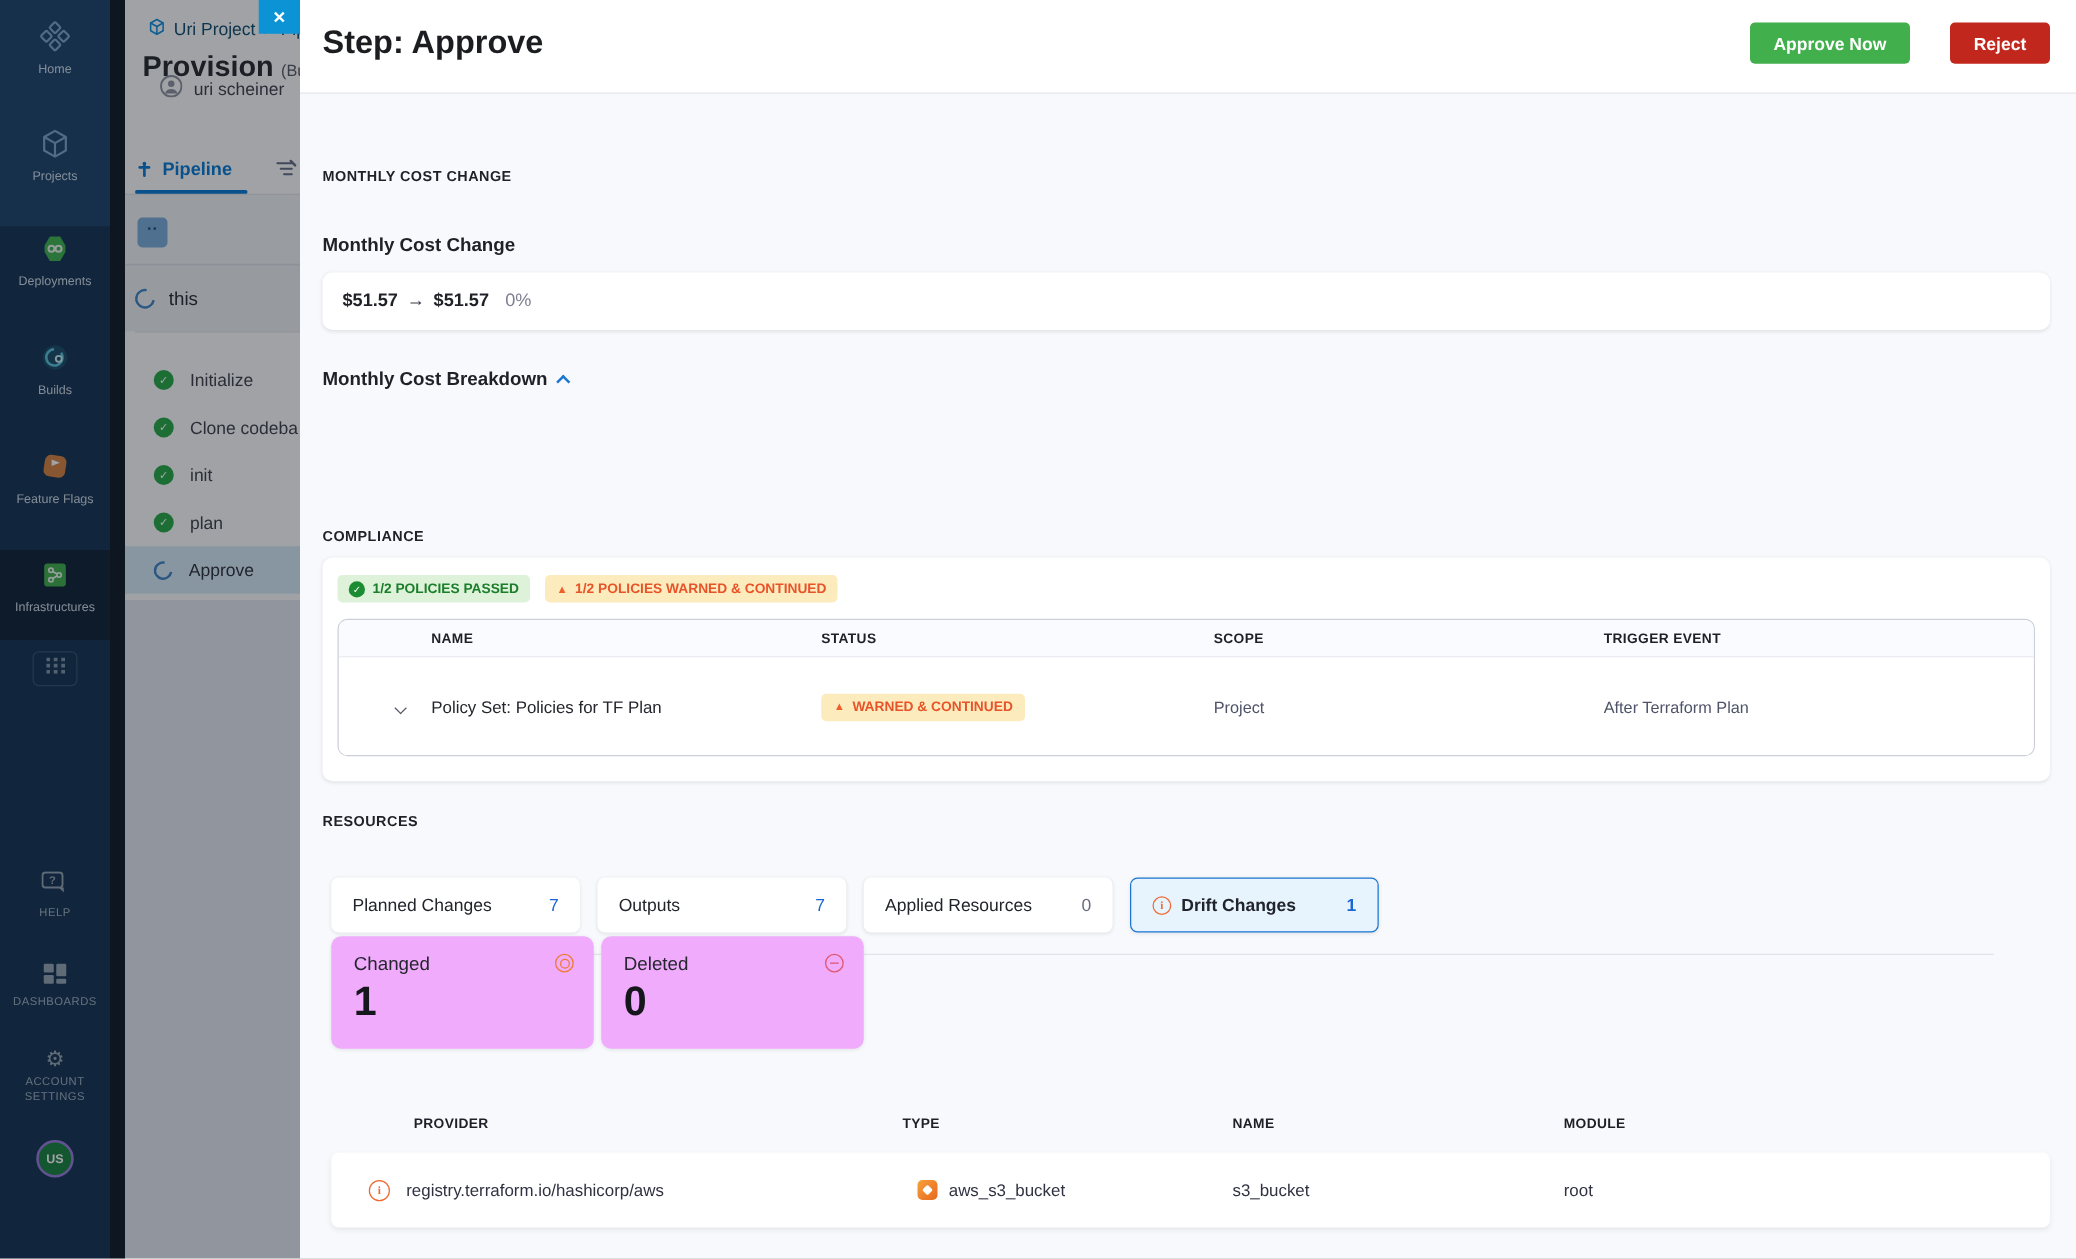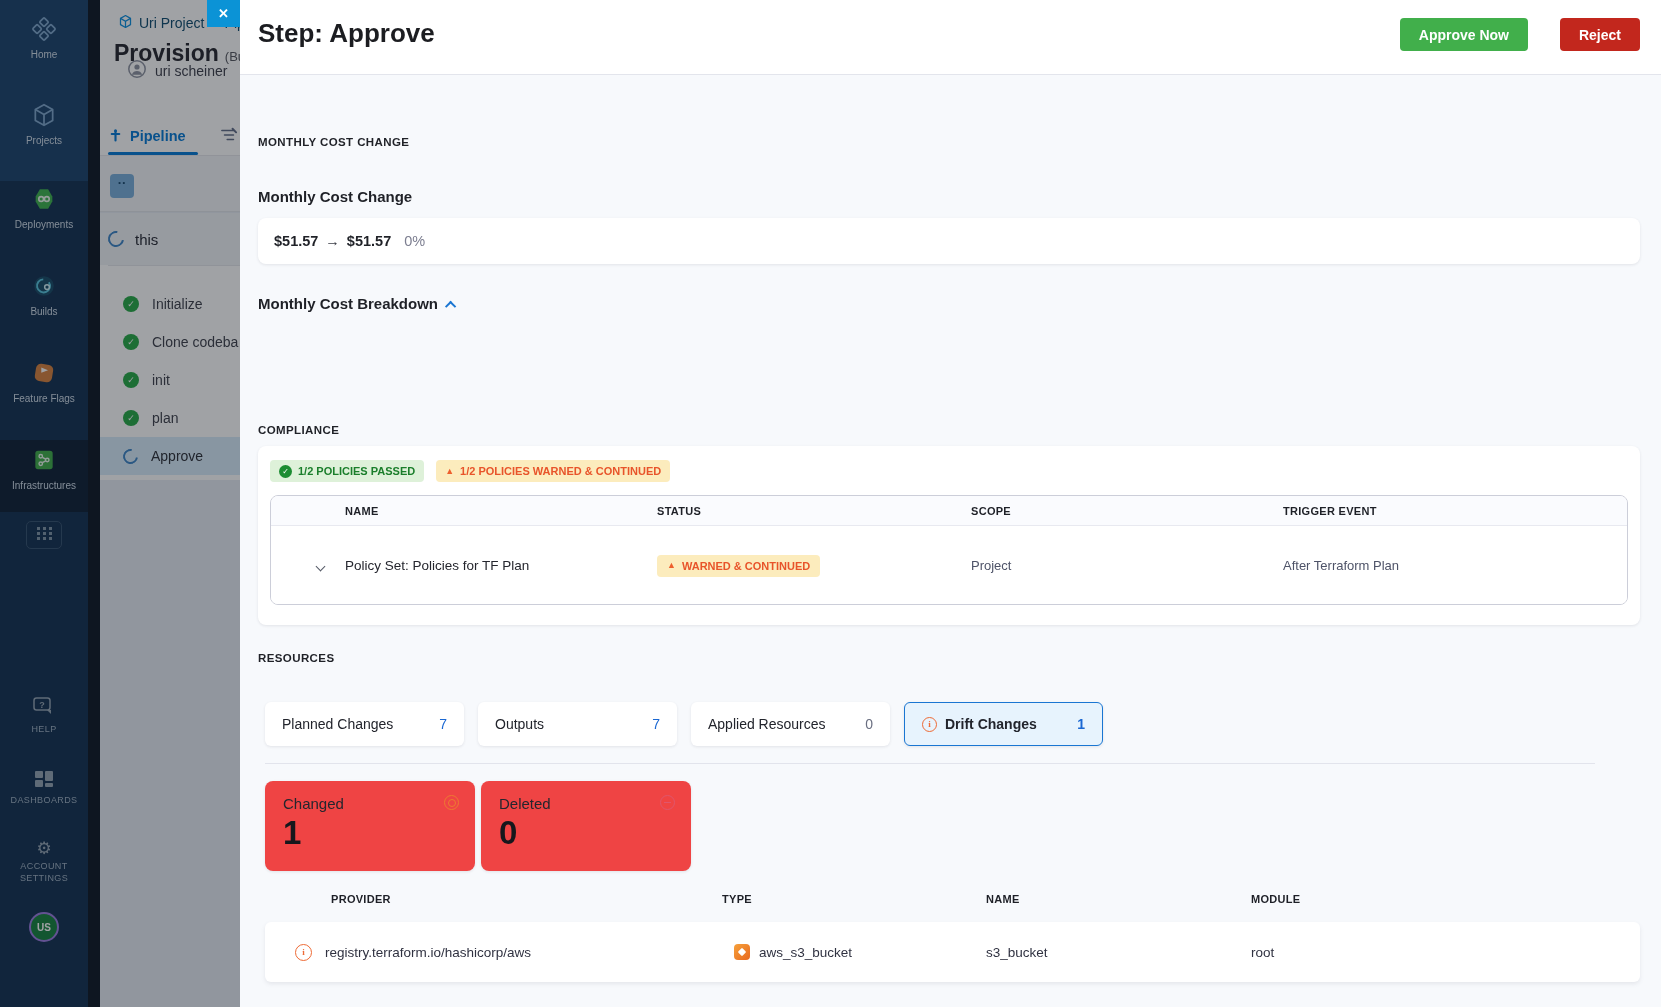--- a/index.html
+++ b/index.html
@@ -105,21 +105,21 @@
   .rtab { width:199px; height:44px; background:#fff; border-radius:6px; box-shadow:0 1px 3px rgba(40,41,61,.10);
           display:flex; align-items:center; padding:0 17px; gap:8px; font-size:14px; color:#22242c; cursor:pointer; }
   .rtab .cnt { margin-left:auto; font-size:14px; }
   .cnt.blue { color:#1a67d2; } .cnt.gray { color:#696e80; }
   .rtab.selected { background:#e7f3fd; border:1.5px solid #1a76d2; font-weight:bold; }
   .icirc { width:15px; height:15px; border-radius:50%; border:1.6px solid #ee6a35; color:#ee6a35; font-size:9px;
            font-weight:bold; text-align:center; line-height:12px; flex:none; font-family:"Liberation Serif",serif; }
 
   .rdivider { position:absolute; left:25px; top:763px; width:1330px; height:1px; background:#e2e4ec; }
 
-  .stat-card { position:absolute; top:781px; width:210px; height:90px; background:#ef4444; border-radius:8px;
+  .stat-card { position:absolute; top:749px; width:210px; height:90px; background:#f0abfc; border-radius:8px;
                box-shadow:0 1px 3px rgba(40,41,61,.10); padding:14px 18px; }
   .stat-card .t { font-size:15px; color:#25262e; }
   .stat-card .v { font-size:33px; font-weight:bold; color:#16171c; margin-top:4px; line-height:1; }
   .ic-changed { position:absolute; right:16px; top:14px; width:15px; height:15px; border-radius:50%;
                 border:1.6px solid #ee7a31; display:flex; align-items:center; justify-content:center; }
   .ic-changed::before { content:""; width:6px; height:6px; border-radius:50%; border:1.6px solid #ee7a31; }
   .ic-deleted { position:absolute; right:16px; top:14px; width:15px; height:15px; border-radius:50%;
                 border:1.6px solid #e0566c; display:flex; align-items:center; justify-content:center; }
   .ic-deleted::before { content:""; width:7px; height:1.8px; background:#e0566c; }
 

